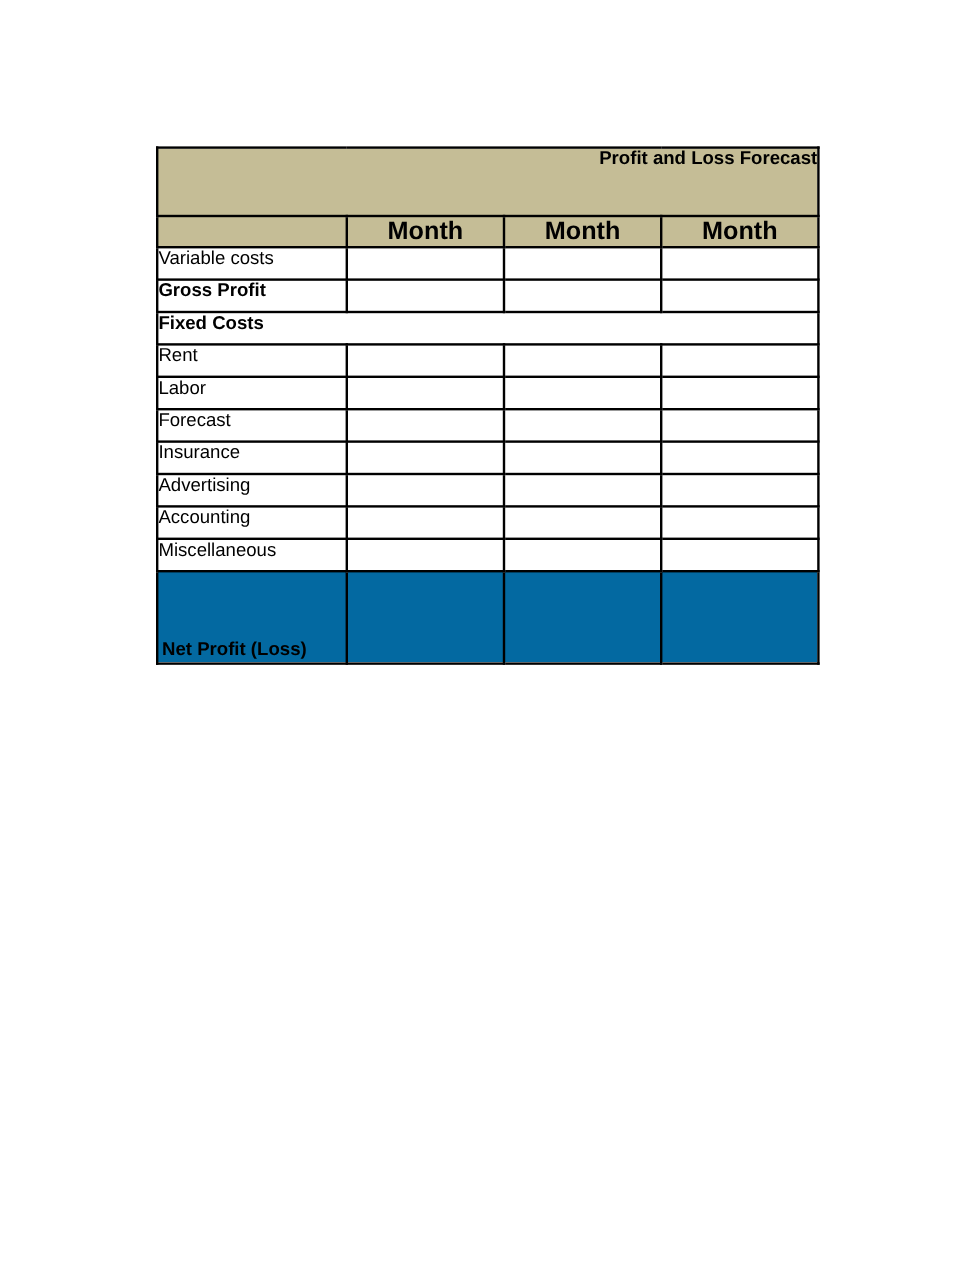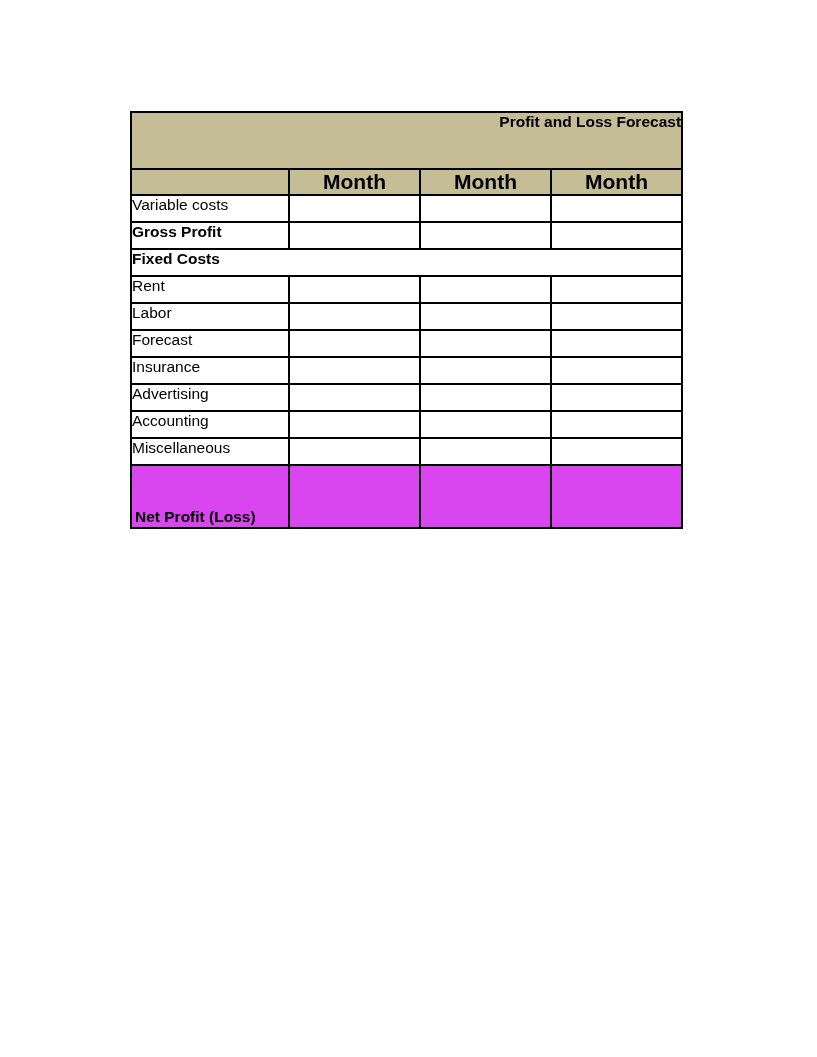--- a/index.html
+++ b/index.html
@@ -10,21 +10,21 @@
     width: 817px;
     height: 1057px;
     background: #ffffff;
     font-family: "Liberation Sans", sans-serif;
     position: relative;
     overflow: hidden;
   }
   table.plf {
     position: absolute;
     left: 130px;
-    top: 111px;
+    top: 122px;
     width: 551px;
     border-collapse: collapse;
     table-layout: fixed;
   }
   table.plf td {
     border: 2px solid #000000;
     padding: 0;
     box-sizing: border-box;
     font-size: 15.5px;
     color: #000000;
@@ -55,22 +55,22 @@
     height: 27px;
     background: #ffffff;
     vertical-align: top;
   }
   td.label-cell {
     padding: 2px 2px 0 3px;
   }
   .b { font-weight: bold; }
   
   tr.net-row td {
-    height: 63px;
-    background: #d946ef;
+    height: 77px;
+    background: #0369a1;
     vertical-align: bottom;
   }
   tr.net-row td.label-cell {
     padding: 0 2px 1px 3px;
   }
 </style>
 </head>
 <body>
 
 <div>

